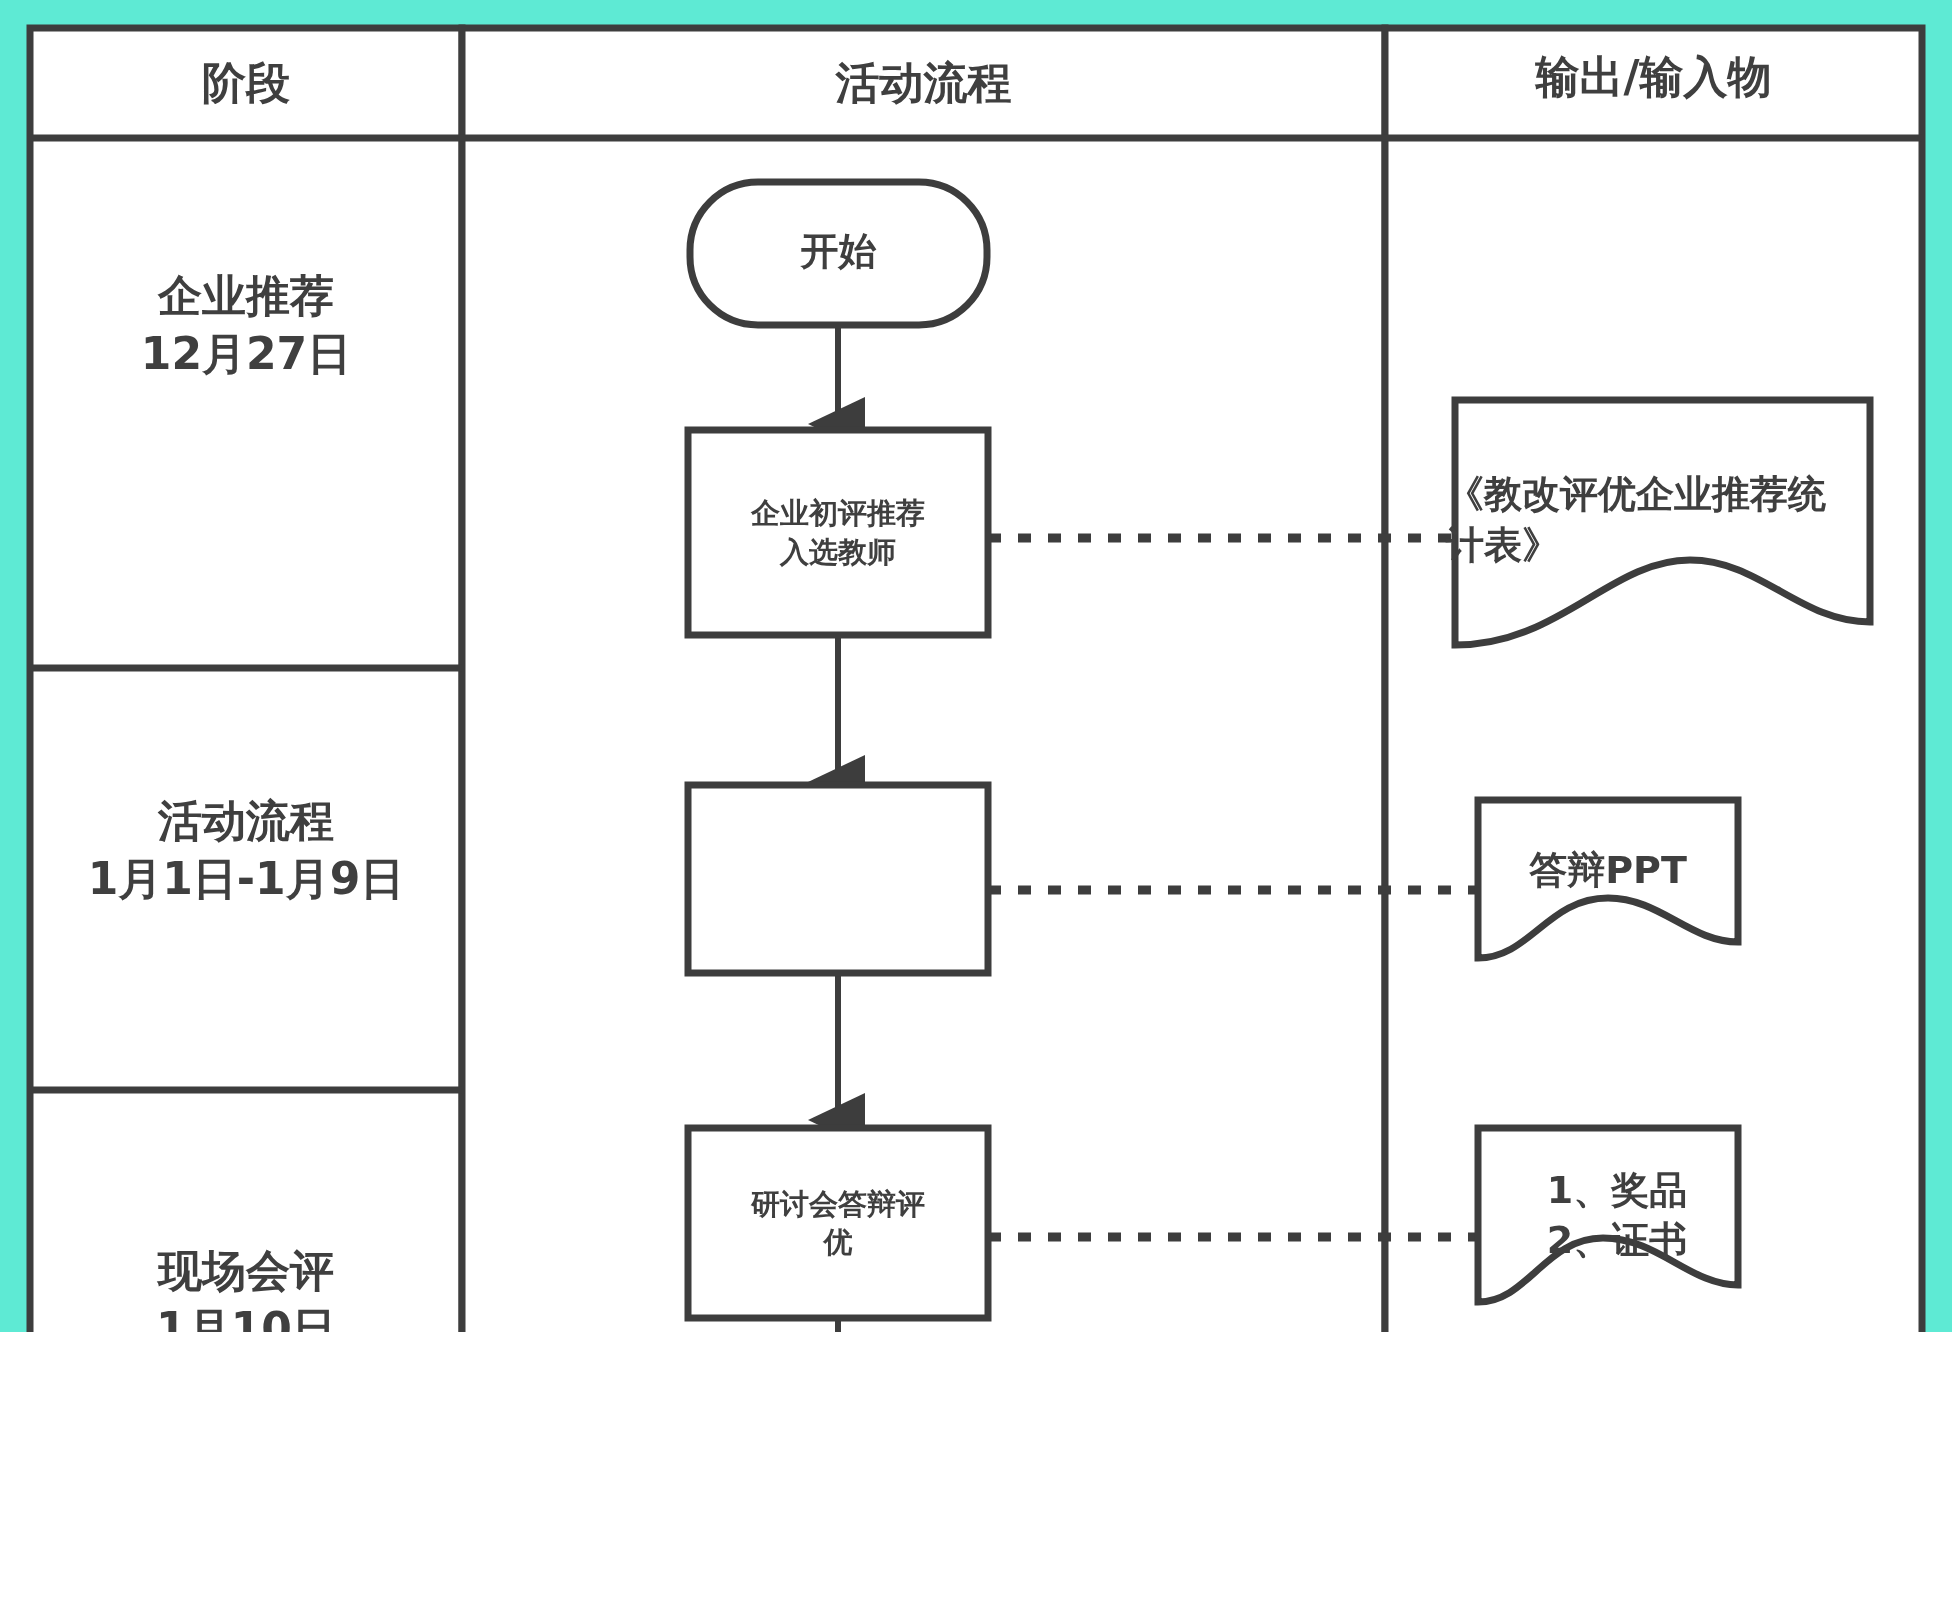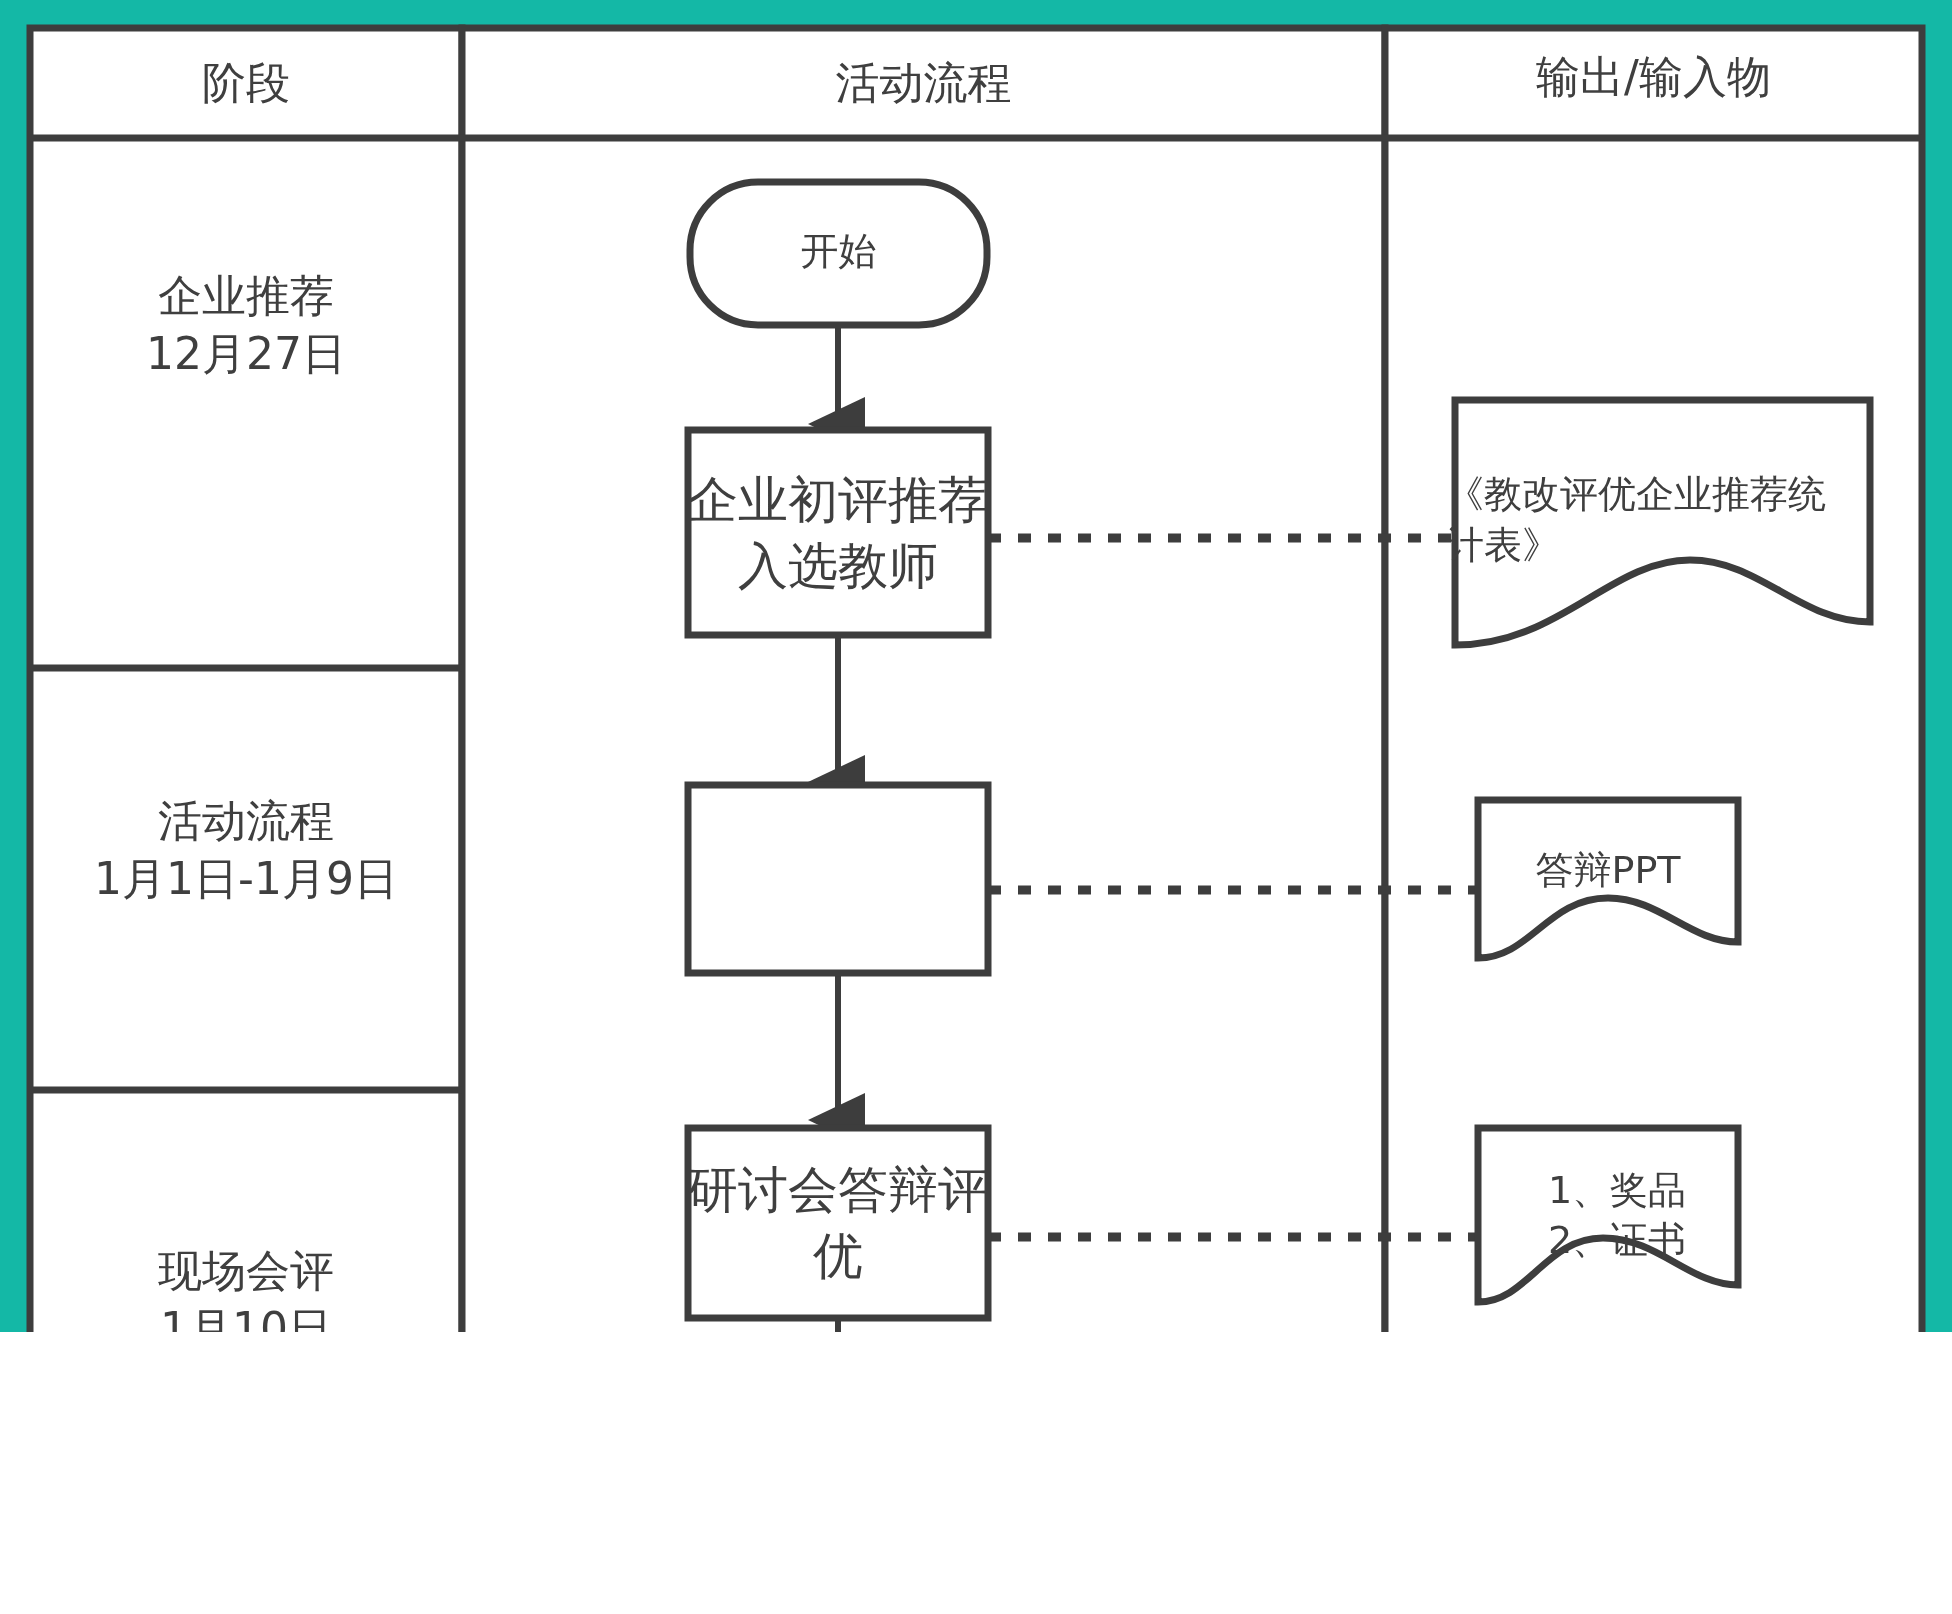--- a/index.html
+++ b/index.html
@@ -9,22 +9,23 @@
     background: #ffffff;
   }
   body {
     font-family: "DejaVu Sans", "Liberation Sans", sans-serif;
     color: #3d3d3d;
   }
   #page {
     position: relative;
     width: 1952px;
     height: 1332px;
-    background: #14b8a6;
+    background: #5eead4;
     overflow: hidden;
+    font-weight: bold;
   }
   #flow-svg {
     position: absolute;
     left: 0;
     top: 0;
     width: 1952px;
     height: 1614px;
   }
   .node-text {
     position: absolute;
@@ -37,21 +38,21 @@
     white-space: pre-line;
     pointer-events: none;
   }
   .hdr-text {
     font-size: 44px;
   }
   .stage-text {
     font-size: 44px;
   }
   .proc-text {
-    font-size: 50px;
+    font-size: 29px;
   }
   .term-text {
     font-size: 38px;
   }
   .doc-text {
     font-size: 38px;
   }
   .doc-text.left-align {
     justify-content: flex-start;
     text-align: left;

